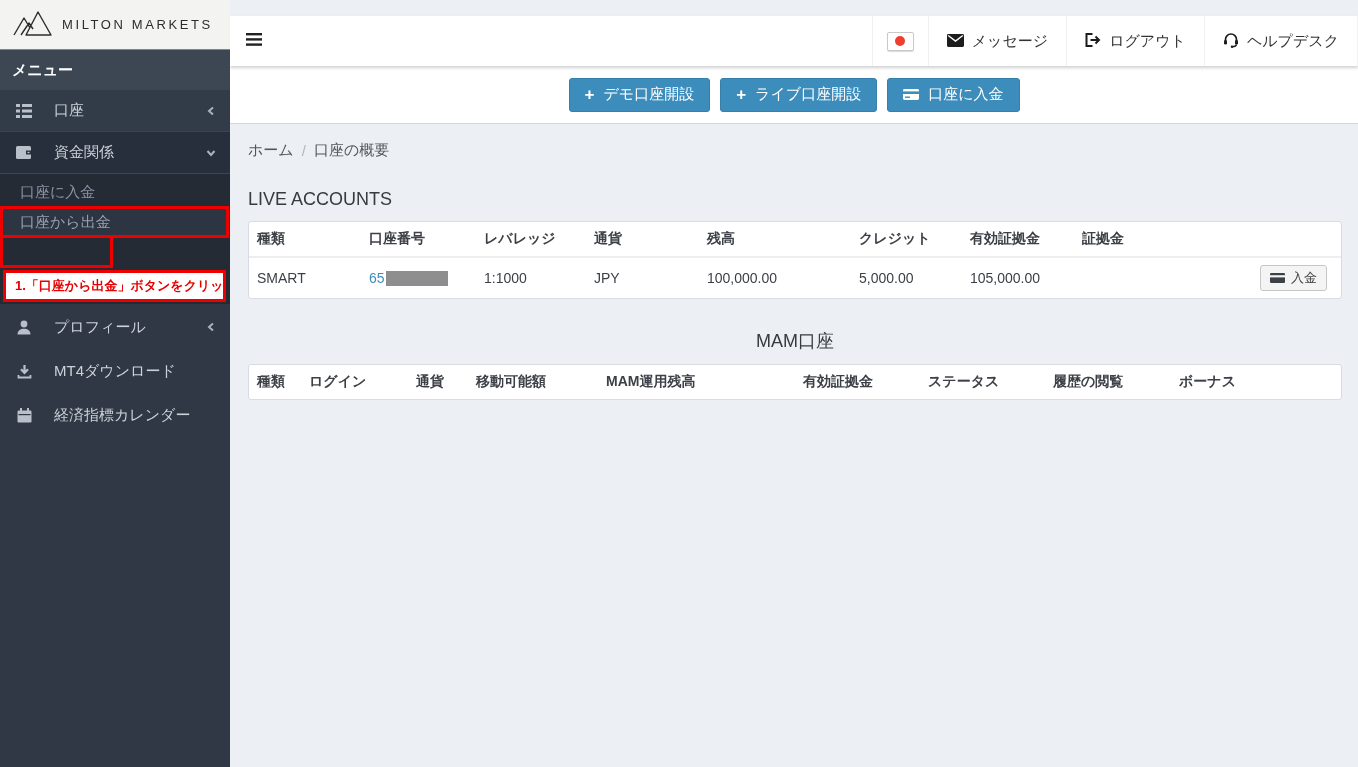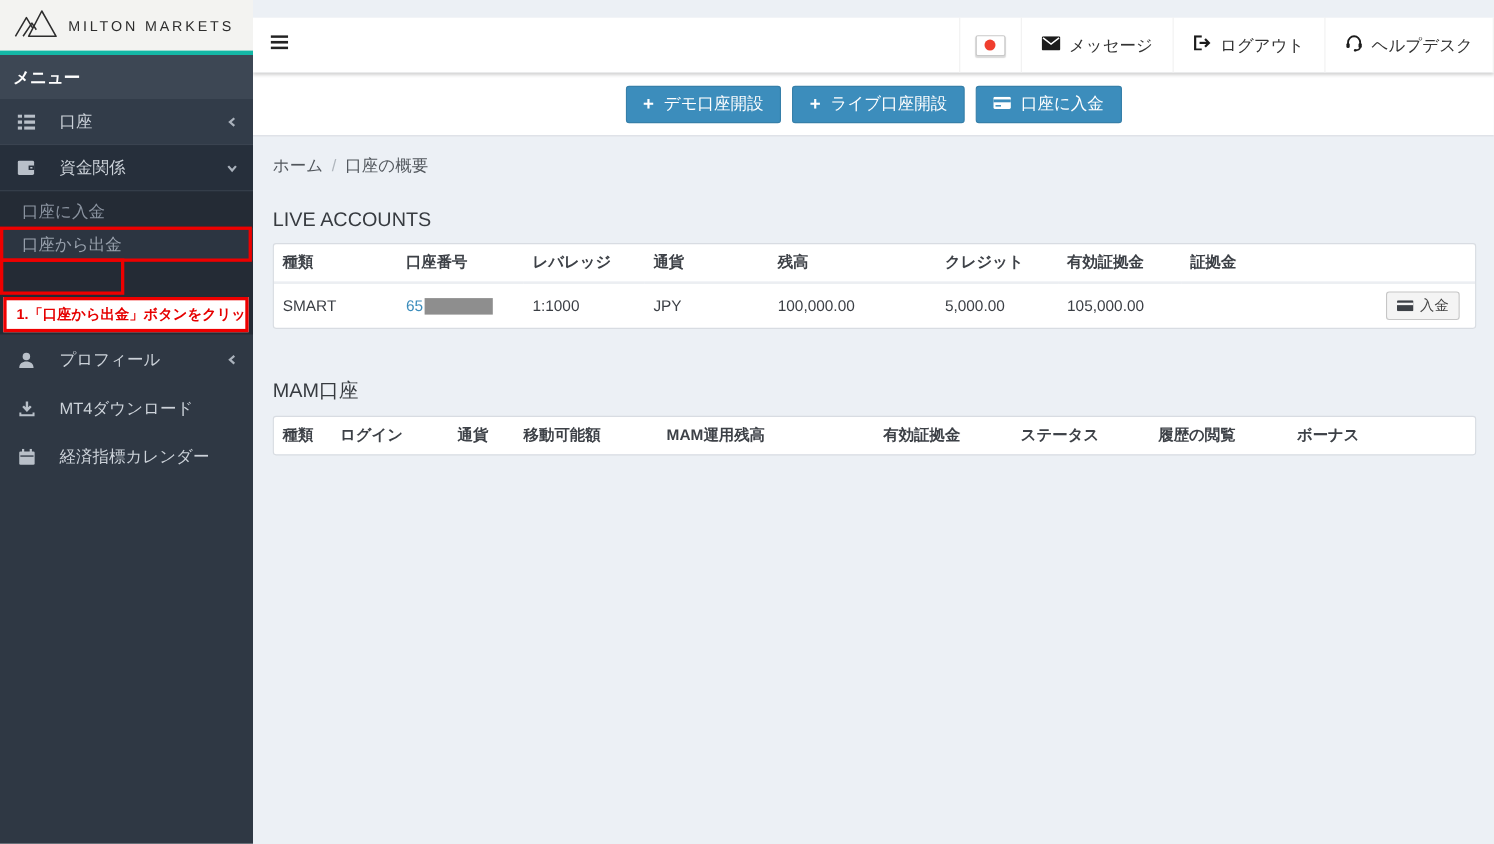--- a/index.html
+++ b/index.html
@@ -3,21 +3,21 @@
 <meta charset="utf-8">
 <style>
   * { margin:0; padding:0; box-sizing:border-box; }
   html,body { width:1358px; height:767px; overflow:hidden;
     font-family:"Liberation Sans", sans-serif; background:#ecf0f5; }
 
   
   .sidebar { position:absolute; left:0; top:0; width:230px; height:767px;
     background:#2f3844; z-index:30; }
   .logo { height:50px; background:#f3f3f1; display:flex; align-items:center;
-    padding-left:13px; gap:9px; border-bottom:4px solid #14b8a6; }
+    padding-left:13px; gap:9px; border-bottom:1px solid #14b8a6; }
   .logo-mark { flex:0 0 auto; }
   .logo-text { font-size:13px; letter-spacing:2.6px; color:#2d2d2d; font-weight:400; white-space:nowrap; }
   .menu-header { height:40px; background:#3d4754; color:#ffffff; font-weight:bold;
     font-size:15px; display:flex; align-items:center; padding-left:12px; }
   .nav-item { height:42px; display:flex; align-items:center; padding:0 14px 0 15px;
     color:#ccd2d9; font-size:15px; gap:21px; background:#323c49;
     border-bottom:1px solid #3b4451; cursor:pointer; }
   .nav-item.active { background:#262f3b; }
   .nav-item .nav-label { flex:1 1 auto; }
   .nav-item .nav-ico { width:18px; display:flex; justify-content:center; color:#b9c0c9; }
@@ -75,21 +75,21 @@
     border-bottom:2px solid #eceef2; height:32px; }
   td { color:#3b3f45; padding:7px 8px; height:31px; }
   .acct-link { color:#3c8dbc; text-decoration:none; cursor:pointer; }
   .redact { display:inline-block; width:62px; height:15px; background:#8e8e8e;
     vertical-align:middle; margin-left:1px; }
   .cell-action { text-align:right; padding-right:14px; }
   .btn-deposit { background:#f4f4f4; border:1px solid #c6c6c6; border-radius:3px;
     font-size:13px; color:#444; padding:3px 9px; display:inline-flex;
     align-items:center; gap:6px; cursor:pointer;
     font-family:"Liberation Sans", sans-serif; }
-  .mt-mam { margin-top:44px; }
+  .mt-mam { margin-top:30px;text-align:center; }
 </style>
 </head>
 <body>
 
 <div class="sidebar">
   <div class="logo">
     <span class="logo-mark">
       <svg width="40" height="26" viewBox="0 0 40 26">
         <path d="M1 25 L11 8 L17 18 M8 25 L16 13 L20 19 M13 25 L25 2 L38 25 Z M13 25 H38" fill="none" stroke="#2d2d2d" stroke-width="1.4" stroke-linejoin="round"></path>
       </svg>

